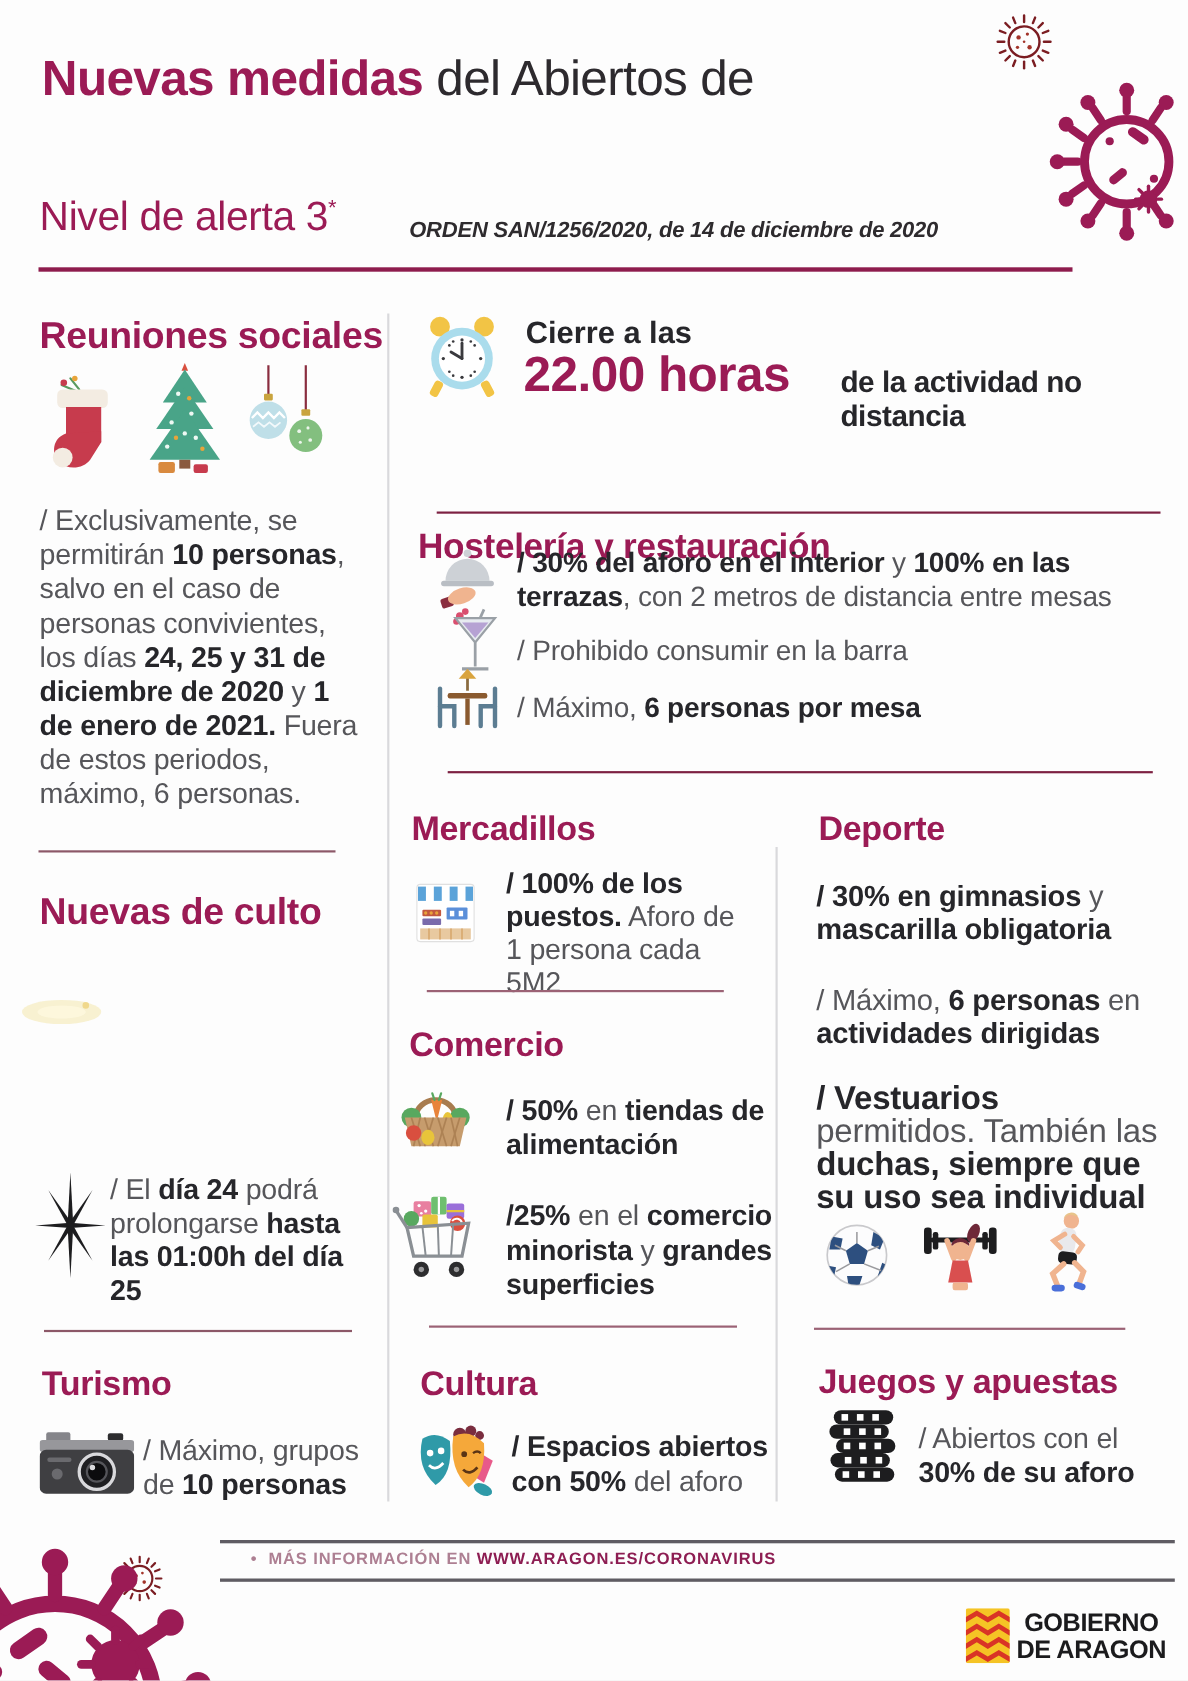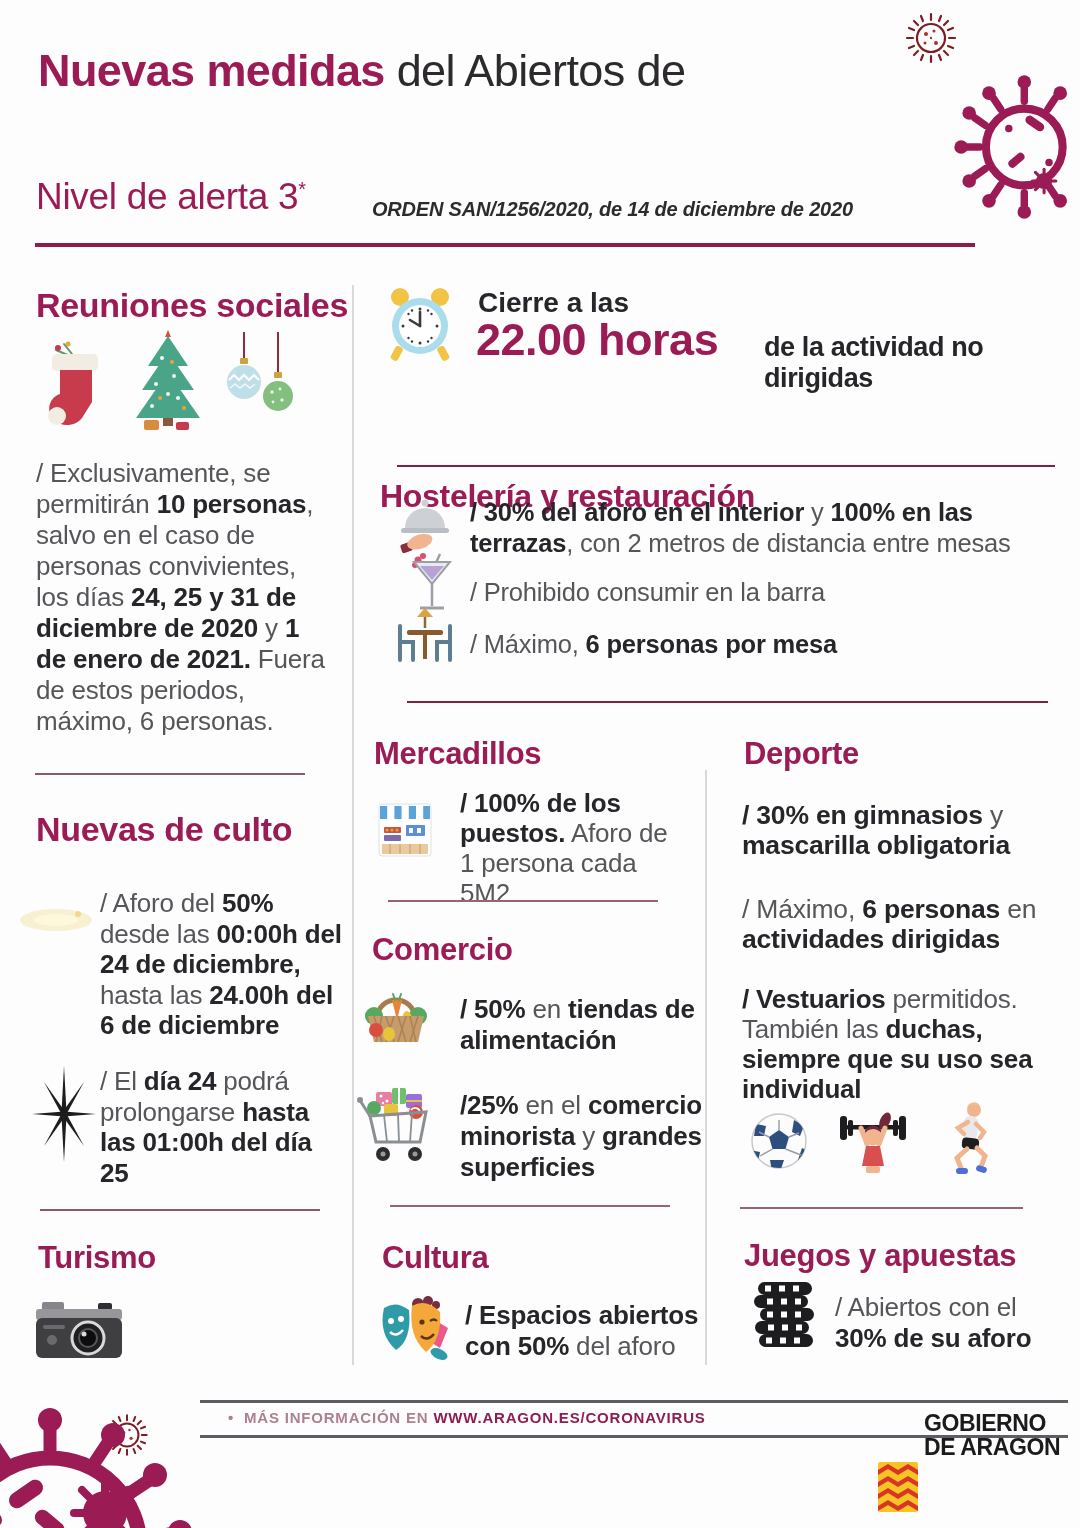--- a/index.html
+++ b/index.html
@@ -187,21 +187,20 @@
 
   <div class="rule" style="left:35px;top:773px;width:270px;"></div>
 
   <div class="abs h" style="left:36px;top:810px;font-size:34px;">Nuevas de culto</div>
 
   <svg class="abs" style="left:16px;top:890px;" width="80" height="60" viewBox="0 0 80 60">
     <ellipse cx="40" cy="30" rx="36" ry="11" fill="#f6ecc2" opacity="0.75"></ellipse>
     <ellipse cx="40" cy="30" rx="22" ry="6" fill="#fdf7dd" opacity="0.9"></ellipse>
     <circle cx="62" cy="24" r="3" fill="#eed27a" opacity="0.8"></circle>
   </svg>
-  <div class="abs rich body-text" style="left:100px;top:888px;width:242px;line-height:30.5px;"><span class="">/ Aforo del </span><span class="b ">50%</span><span class="">  desde las </span><span class="b ">00:00h del 24 de diciembre,</span><span class=""> hasta las </span><span class="b ">24.00h del 6 de diciembre</span></div>
 
   <svg class="abs" style="left:26px;top:1066px;" width="76" height="96" viewBox="0 0 76 96">
     <g fill="#1d1d1f">
       <polygon points="38,0 40.6,48 38,96 35.4,48"></polygon>
       <polygon points="6,48 38,45.6 70,48 38,50.4"></polygon>
       <g transform="rotate(32 38 48)">
           <polygon points="38,10 40.2,48 38,86 35.8,48"></polygon>
         </g>
       <g transform="rotate(-32 38 48)">
           <polygon points="38,10 40.2,48 38,86 35.8,48"></polygon>
@@ -218,20 +217,21 @@
     <rect x="6" y="4" width="22" height="10" rx="2" fill="#85858a"></rect>
     <rect x="62" y="5" width="14" height="7" rx="2" fill="#2d2d2f"></rect>
     <rect x="0" y="11" width="86" height="11" rx="3" fill="#97979b"></rect>
     <rect x="0" y="20" width="86" height="40" rx="6" fill="#3f3f42"></rect>
     <rect x="7" y="27" width="22" height="4" rx="2" fill="#6a6a6e"></rect>
     <circle cx="52" cy="40" r="16" fill="#1f1f22" stroke="#d9d9dc" stroke-width="3"></circle>
     <circle cx="52" cy="40" r="9" fill="#0c0c0e" stroke="#55555a" stroke-width="2"></circle>
     <circle cx="48" cy="36" r="2.5" fill="#d9d9dc"></circle>
     <circle cx="16" cy="42" r="5" fill="#6a6a6e"></circle>
   </svg>
+  <div class="abs rich body-text" style="left:130px;top:1303px;width:212px;line-height:31px;"><span class="">/ Máximo, grupos de </span><span class="b ">10 personas</span></div>
 
   <svg class="abs" style="left:383px;top:282px;" width="74" height="84" viewBox="0 0 74 84">
     <circle cx="17" cy="15" r="9" fill="#f2c445"></circle>
     <circle cx="57" cy="15" r="9" fill="#f2c445"></circle>
     <rect x="10" y="64" width="8" height="15" rx="3" fill="#f2c445" transform="rotate(28 14 71)"></rect>
     <rect x="56" y="64" width="8" height="15" rx="3" fill="#f2c445" transform="rotate(-28 60 71)"></rect>
     <circle cx="37" cy="44" r="28" fill="#aadcec"></circle>
     <circle cx="37" cy="44" r="21" fill="#ffffff"></circle>
     <g fill="#3a3a3e">
       <circle cx="37" cy="27" r="1.5"></circle>
@@ -248,21 +248,21 @@
         <circle cx="45" cy="59.5" r="1.2"></circle>
     </g>
     <g stroke="#3a3a3e" stroke-width="2.6" stroke-linecap="round">
       <line x1="37" y1="44" x2="37" y2="30"></line>
       <line x1="37" y1="44" x2="27" y2="38"></line>
     </g>
   </svg>
 
   <div class="abs" style="left:478px;top:287px;font-size:28px;font-weight:700;color:var(--ink-bold);">Cierre a las</div>
   <div class="abs" style="left:476px;top:314px;font-size:45px;font-weight:700;color:var(--maroon);letter-spacing:-0.5px;">22.00 horas</div>
-  <div class="abs" style="left:764px;top:332px;font-size:27px;font-weight:700;color:var(--ink-bold);letter-spacing:-0.4px;">de la actividad no dirigidas</div>
+  <div class="abs" style="left:764px;top:332px;font-size:27px;font-weight:700;color:var(--ink-bold);letter-spacing:-0.4px;">de la actividad no distancia</div>
 
   <div class="rule" style="left:397px;top:465px;width:658px;background:#7d2142;"></div>
 
   <div class="abs h" style="left:380px;top:478px;font-size:32px;">Hostelería y restauración</div>
 
   <svg class="abs" style="left:398px;top:496px;" width="54" height="58" viewBox="0 0 54 58">
     <circle cx="27" cy="7" r="3.5" fill="#cdd1d6"></circle>
     <path d="M7 32 a20 20 0 0 1 40 0 Z" fill="#cdd1d6"></path>
     <rect x="3" y="32" width="48" height="5" rx="2.5" fill="#b9bec4"></rect>
     <g transform="rotate(-18 18 47)">
@@ -415,21 +415,21 @@
       </g>
     <path d="M45 42 Q51 48 58 40" stroke="#5a3415" stroke-width="2.5" fill="none"></path>
     <ellipse cx="63" cy="60" rx="9" ry="5" fill="#2f9aa8" transform="rotate(25 63 60)"></ellipse>
   </svg>
   <div class="abs rich body-text" style="left:465px;top:1300px;width:240px;line-height:31px;"><span class="b ">/ </span><span class="b ">Espacios abiertos con 50%</span><span class=""> del aforo</span></div>
 
   <div class="abs h" style="left:744px;top:736px;font-size:31px;">Deporte</div>
 
   <div class="abs rich" style="left:742px;top:800px;width:312px;font-size:26.5px;line-height:30px;letter-spacing:-0.2px;"><span class="b ">/ </span><span class="b ">30% en gimnasios</span><span class=""> y </span><span class="b ">mascarilla obligatoria</span></div>
   <div class="abs rich" style="left:742px;top:894px;width:312px;font-size:26.5px;line-height:30px;letter-spacing:-0.2px;"><span class="">/ Máximo, </span><span class="b ">6 personas</span><span class=""> en </span><span class="b ">actividades dirigidas</span></div>
-  <div class="abs rich" style="left:742px;top:984px;width:316px;font-size:26px;line-height:30px;letter-spacing:-0.2px;"><span class="b ">/ </span><span class="b ">Vestuarios</span><span class=""> permitidos. También las </span><span class="b ">duchas, siempre que su uso sea individual</span></div>
+  <div class="abs rich" style="left:742px;top:984px;width:316px;font-size:30px;line-height:30px;letter-spacing:-0.2px;"><span class="b ">/ </span><span class="b ">Vestuarios</span><span class=""> permitidos. También las </span><span class="b ">duchas, siempre que su uso sea individual</span></div>
 
   <svg class="abs" style="left:750px;top:1112px;" width="58" height="58" viewBox="0 0 58 58">
     <defs>
         <clipPath id="ballclip">
           <circle cx="29" cy="29" r="27"></circle>
         </clipPath>
       </defs>
     <circle cx="29" cy="29" r="27" fill="#fcfcfd" stroke="#c9c9cc" stroke-width="1.5"></circle>
     <g clip-path="url(#ballclip)" fill="#2d4f7f">
       <polygon points="29,18 39,25 35.5,37 22.5,37 19,25"></polygon>
@@ -540,21 +540,21 @@
 
   <svg class="abs" style="left:878px;top:1462px;" width="40" height="50" viewBox="0 0 40 50">
     <rect x="0" y="0" width="40" height="50" rx="2" fill="#f5c425"></rect>
     <g fill="#d93426">
       <path d="M0 8 L10 2 L20 8 L30 2 L40 8 L40 13 L30 7 L20 13 L10 7 L0 13 Z"></path>
       <path d="M0 20 L10 14 L20 20 L30 14 L40 20 L40 25 L30 19 L20 25 L10 19 L0 25 Z"></path>
       <path d="M0 32 L10 26 L20 32 L30 26 L40 32 L40 37 L30 31 L20 37 L10 31 L0 37 Z"></path>
       <path d="M0 44 L10 38 L20 44 L30 38 L40 44 L40 49 L30 43 L20 49 L10 43 L0 49 Z"></path>
     </g>
   </svg>
-  <div class="abs logo-text" style="left:924px;top:1411px;">
+  <div class="abs logo-text" style="left:924px;top:1463px;text-align:center;">
     <div>GOBIERNO</div>
     <div>DE ARAGON</div>
   </div>
 
   <svg class="abs" style="left:104px;top:1412px;" width="46" height="46" viewBox="0 0 56 56">
     <g stroke="#7b1d22" stroke-width="2.4" fill="none">
       <circle cx="28" cy="28" r="14"></circle>
       <g stroke-linecap="round">
         <line x1="28" y1="10" x2="28" y2="4"></line>
           <line x1="28" y1="46" x2="28" y2="52"></line>

